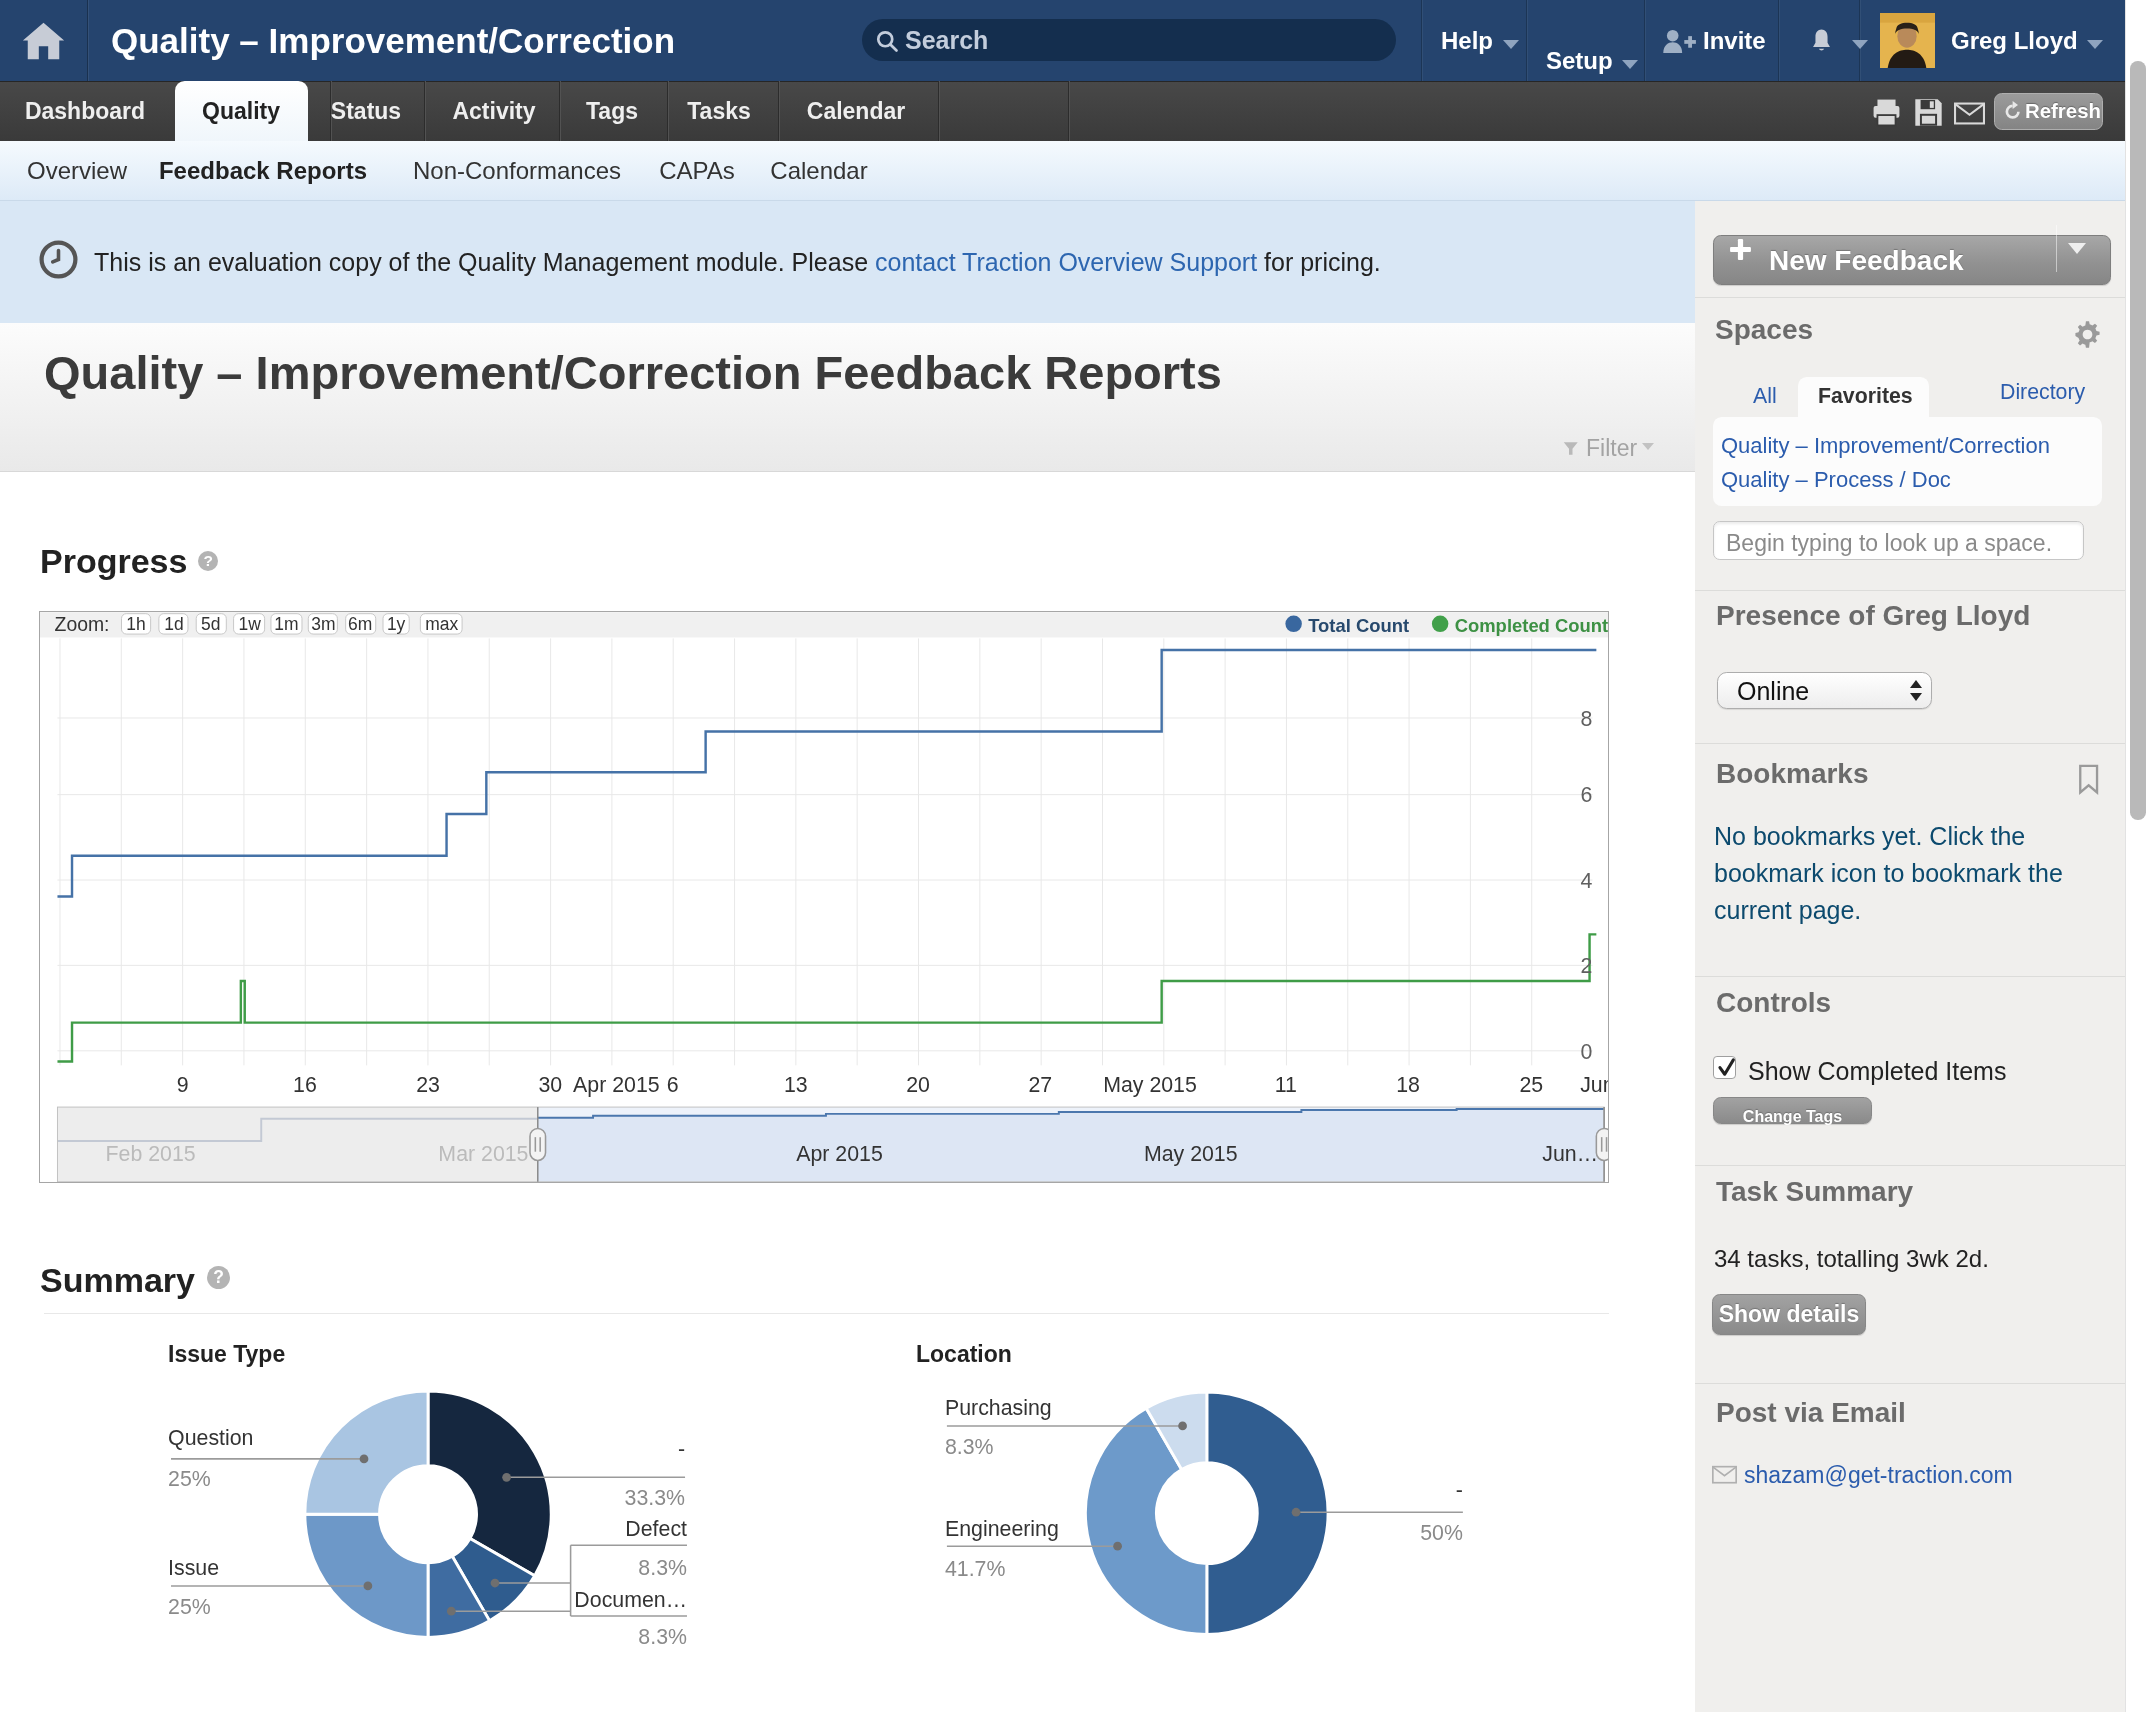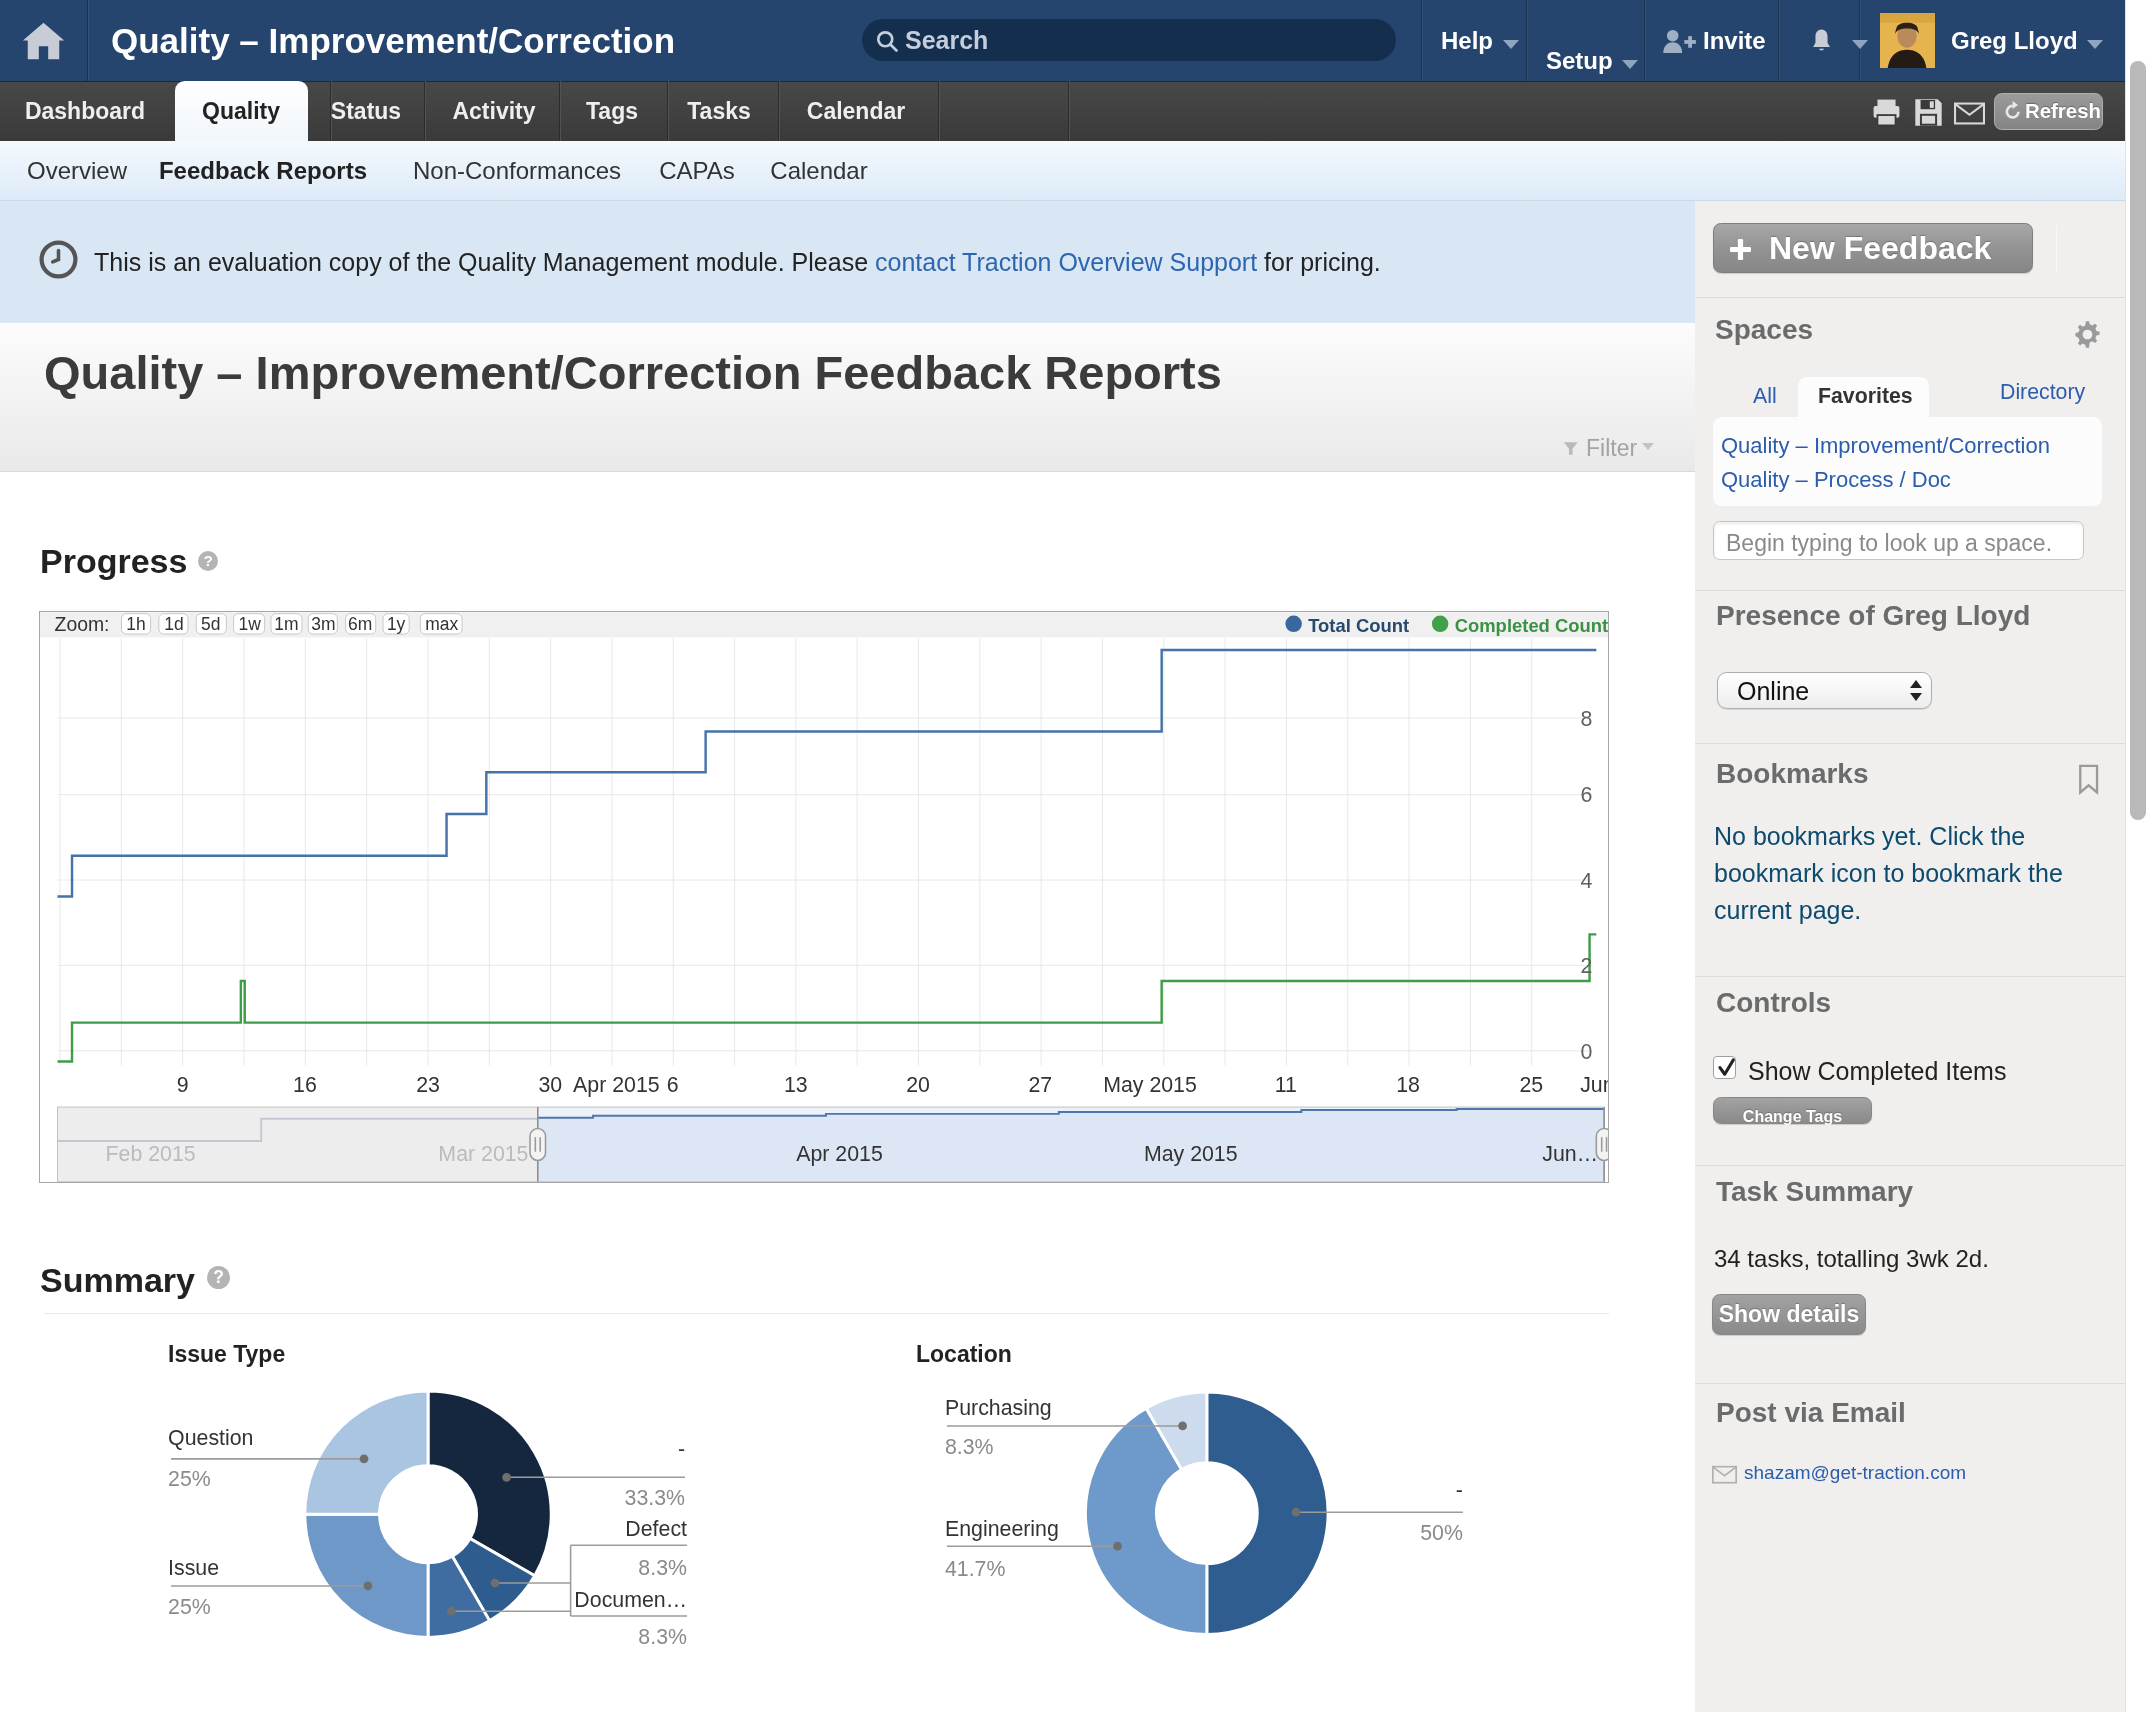--- a/index.html
+++ b/index.html
@@ -313,21 +313,21 @@
     <text x="974" y="1582" font-size="22" fill="#333" text-anchor="start" font-family="Liberation Sans">Engineering</text>
     <text x="974" y="1624" font-size="22" fill="#8a8a8a" text-anchor="start" font-family="Liberation Sans">41.7%</text>
     <line x1="1336" y1="1558" x2="1508" y2="1558" stroke="#9b9b9b" stroke-width="1.6"></line>
     <circle cx="1336" cy="1558" r="4.5" fill="#6f6f6f"></circle>
     <text x="1508" y="1542" font-size="22" fill="#333" text-anchor="end" font-family="Liberation Sans">-</text>
     <text x="1508" y="1587" font-size="22" fill="#8a8a8a" text-anchor="end" font-family="Liberation Sans">50%</text>
     </svg>
 
   <div id="sidebar" class="abs"></div>
 
-  <div class="graybtn" style="left:1713px;top:223px;width:320px;height:50px;font-size:32px;line-height:49px;background:linear-gradient(#a7a7a7,#929292 55%,#868686);border:1px solid #7e7e7e;">
+  <div class="graybtn" style="left:1713px;top:235px;width:398px;height:50px;font-size:28px;line-height:49px;background:linear-gradient(#a7a7a7,#929292 55%,#868686);border:1px solid #7e7e7e;">
     <span style="position:absolute;left:55px;top:0">New Feedback</span>
   </div>
   <svg class="abs" style="left:1728px;top:237px" width="25" height="25" viewBox="0 0 24 24">
     <rect x="9.5" y="2" width="5" height="20" rx="1" fill="#fff"></rect>
     <rect x="2" y="9.5" width="20" height="5" rx="1" fill="#fff"></rect>
   </svg>
   <div class="abs" style="left:2056px;top:225px;width:1px;height:47px;background:rgba(255,255,255,0.5);"></div>
   <div class="abs" style="left:2068px;top:243px;width:0;height:0;border-left:9.7px solid transparent;border-right:9.7px solid transparent;border-top:11.6px solid #efefef;"></div>
 
   <div class="sep" style="top:297px"></div>
@@ -373,19 +373,19 @@
   <div class="sbhead" style="left:1716px;top:1176px">Task Summary</div>
   <div class="abs" style="left:1714px;top:1245px;font-size:24px;color:#222;white-space:nowrap;">34 tasks, totalling 3wk 2d.</div>
   <div class="graybtn" style="left:1712px;top:1294px;width:154px;height:41px;font-size:23px;line-height:39px;white-space:nowrap;">Show details</div>
 
   <div class="sep" style="top:1383px"></div>
   <div class="sbhead" style="left:1716px;top:1397px">Post via Email</div>
   <svg class="abs" style="left:1712px;top:1465px" width="25" height="19.4" viewBox="0 0 24 17">
     <rect x="0.8" y="0.8" width="22.4" height="15.4" fill="none" stroke="#b0b0b0" stroke-width="1.6"></rect>
     <path d="M1 1.2 L12 9.5 L23 1.2" fill="none" stroke="#b0b0b0" stroke-width="1.6"></path>
   </svg>
-  <div class="sblink" style="left:1744px;top:1462px;white-space:nowrap;font-size:19px;">shazam@get-traction.com</div>
+  <div class="sblink" style="left:1744px;top:1462px;white-space:nowrap;font-size:23px;">shazam@get-traction.com</div>
 
   <div id="sctrack" class="abs"></div>
   <div id="scthumb" class="abs"></div>
 
 </div>
 
 
 </body></html>

